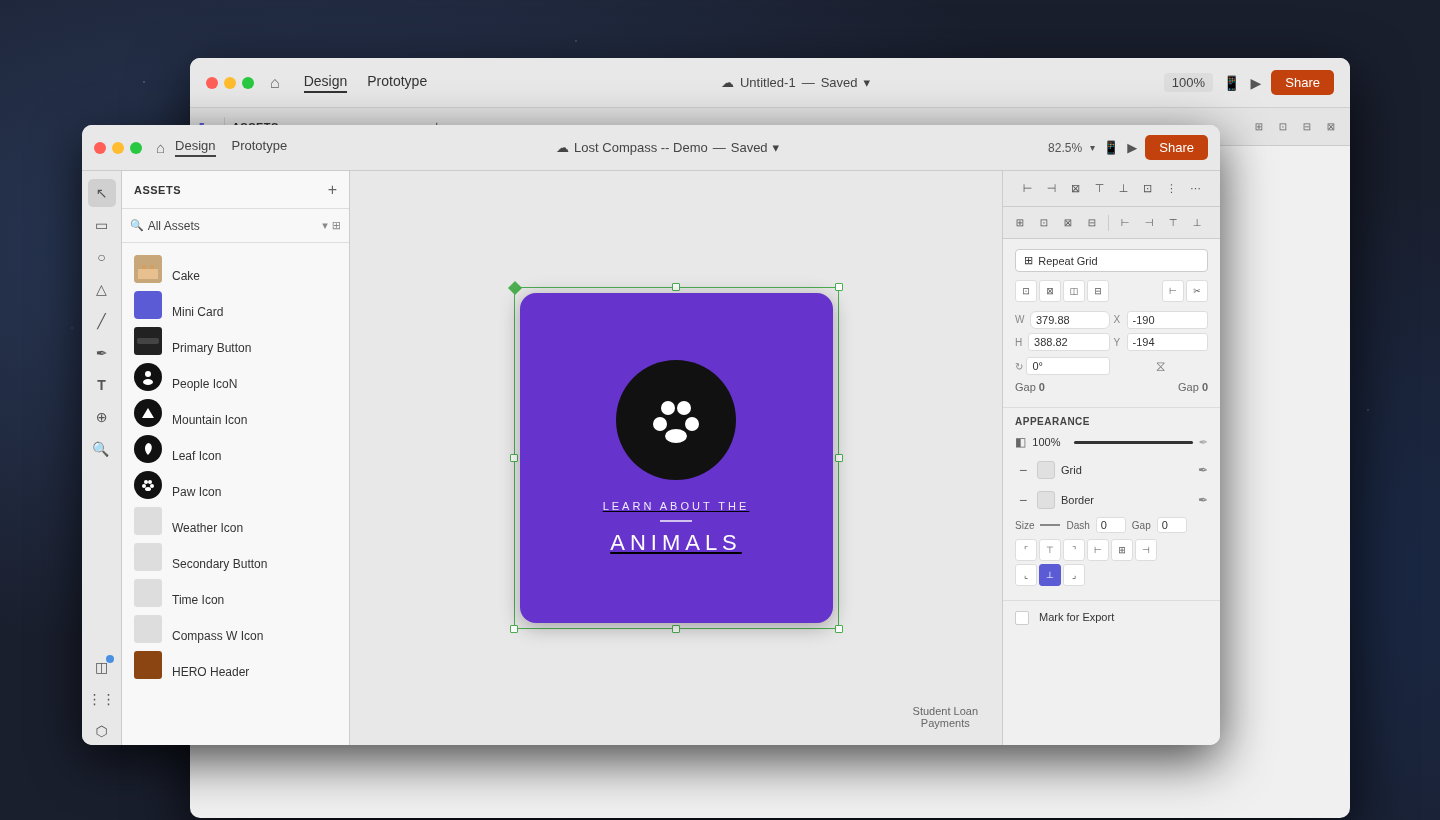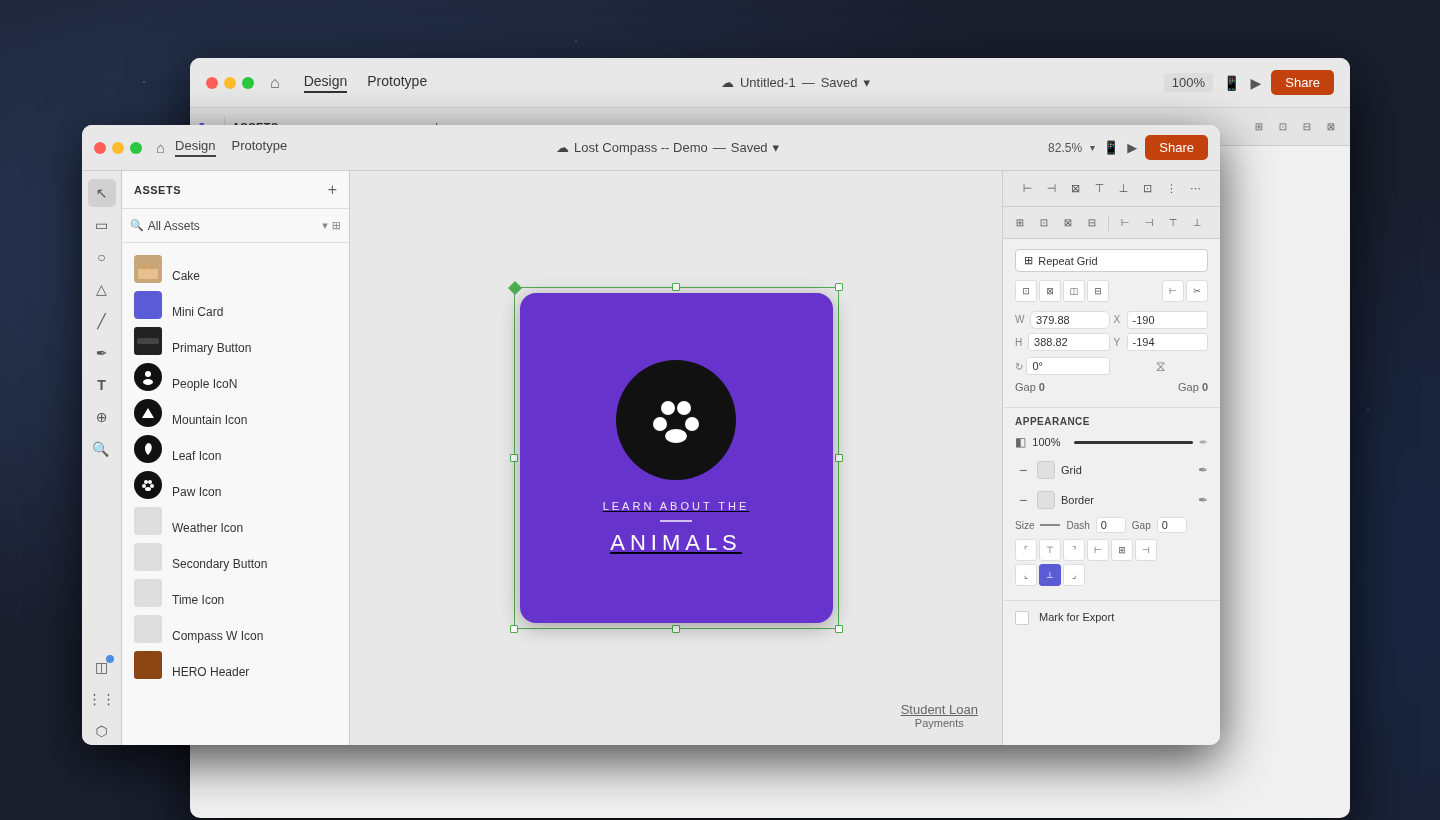--- a/index.html
+++ b/index.html
@@ -815,21 +815,21 @@
           </div>
           <div class="card-text-area">
             <div class="card-subtitle">LEARN ABOUT THE</div>
             <div class="card-divider"></div>
             <div class="card-title">ANIMALS</div>
           </div>
         </div>
       </div>
 
       <div style="position:absolute;bottom:16px;right:24px;text-align:center;">
-        <div style="font-size:13px;color:#666;text-decoration:underline;">Student Loan</div>
+        <div style="font-size:11px;color:#666;">Student Loan</div>
         <div style="font-size:11px;color:#666;">Payments</div>
       </div>
     </div>
 
     <div class="right-panel">
 
       <div class="right-toolbar">
         <div class="rt-icon">⊢</div>
         <div class="rt-icon">⊣</div>
         <div class="rt-icon">⊠</div>

